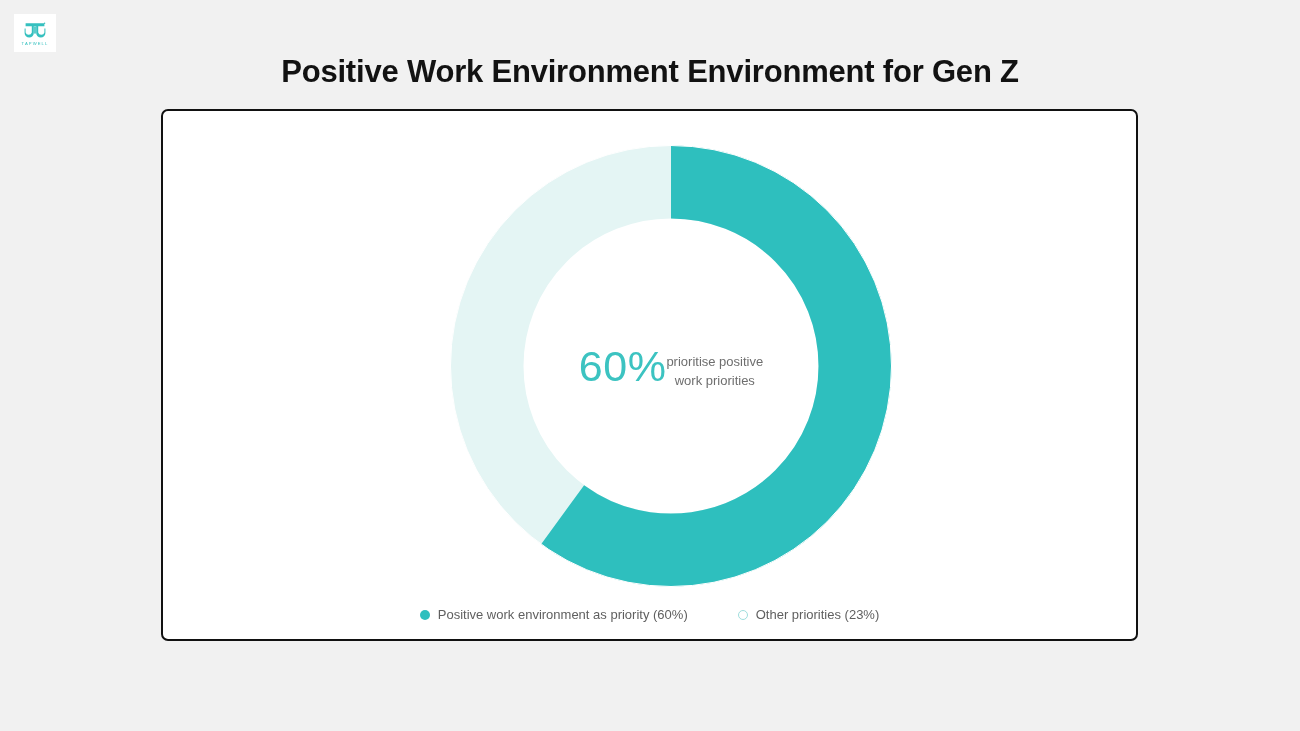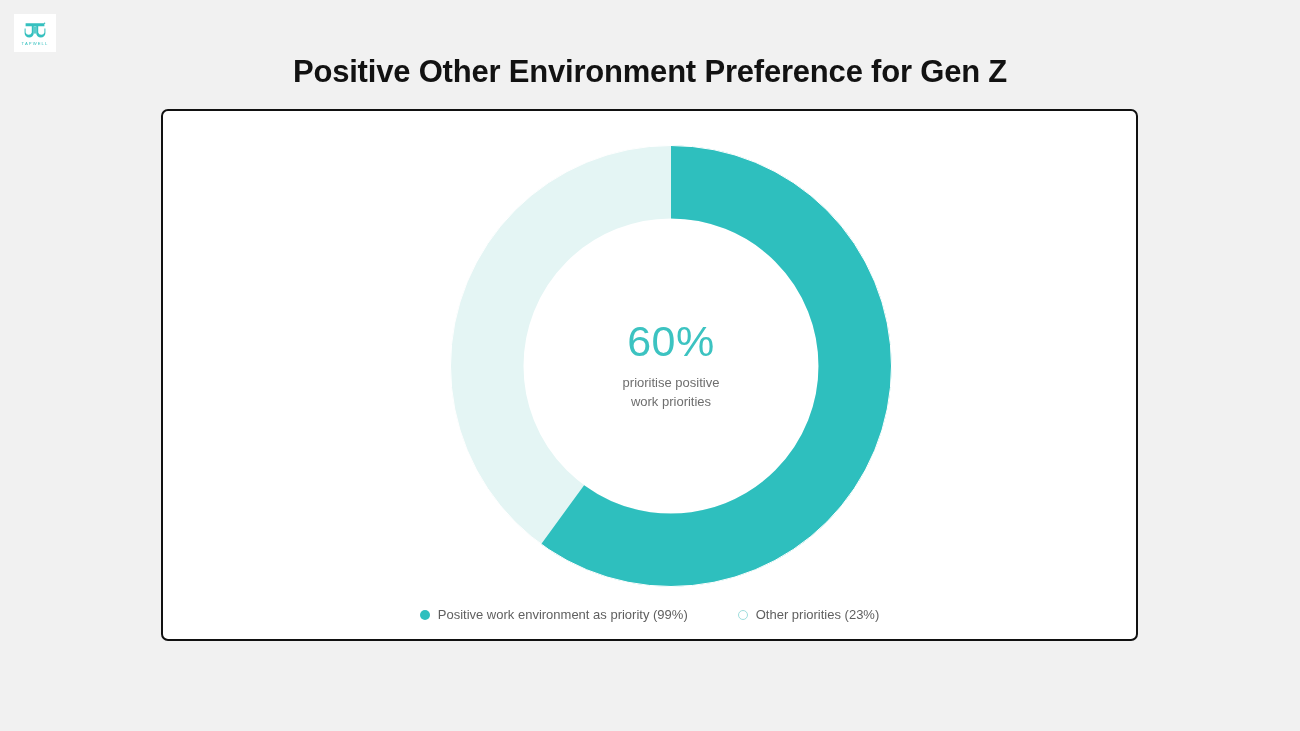--- a/index.html
+++ b/index.html
@@ -85,21 +85,21 @@
   }
   .donut-svg { display: block; width: 442px; height: 442px; }
 
   .donut-center {
     position: absolute;
     left: 0;
     top: 0;
     width: 442px;
     height: 442px;
     display: flex;
-    flex-direction: column;
+    flex-direction: row;
     align-items: center;
     justify-content: center;
   }
   .center-pct {
     font-size: 43px;
     font-weight: 300;
     color: #3cc3c1;
     line-height: 1;
     letter-spacing: 0.5px;
     font-family: "Liberation Sans", sans-serif;
@@ -151,21 +151,21 @@
 
   <div class="brand-logo">
     <svg class="brand-mark" viewBox="0 0 22 18">
       <path d="M1.6 1.2 H20.4 V4.2 H14.2 V10.4 a3.2 3.2 0 0 0 6.2 0 V6.6 h1.0 V11 a4.6 4.6 0 0 1 -9.2 0 V4.2 H9.8 V11 a4.6 4.6 0 0 1 -9.2 0 V6.6 h1.0 v3.8 a3.2 3.2 0 0 0 6.2 0 V4.2 H1.6 Z" fill="#35c0bf"></path>
       <rect x="10.2" y="4.4" width="1.6" height="7.2" fill="#35c0bf"></rect>
       <circle cx="20.6" cy="1.2" r="0.7" fill="#35c0bf"></circle>
     </svg>
     <div class="brand-wordmark">TAPWELL</div>
   </div>
 
-  <div class="page-title">Positive Other Environment Preference for Gen Z</div>
+  <div class="page-title">Positive Work Environment Environment for Gen Z</div>
 
   <div class="chart-card">
 
     <div class="donut-wrap">
       <svg class="donut-svg" viewBox="0 0 442 442">
 
         <circle cx="221" cy="221" r="184" fill="none" stroke="#e4f5f4" stroke-width="73"></circle>
 
         <circle cx="221" cy="221" r="184" fill="none" stroke="#2ebfbe" stroke-width="73" stroke-dasharray="693.7 462.4" transform="rotate(-90 221 221)"></circle>
 
@@ -177,21 +177,21 @@
         <div class="center-sub">
           <div>prioritise positive</div>
           <div>work priorities</div>
         </div>
       </div>
     </div>
 
     <div class="legend">
       <div class="legend-item">
         <span class="legend-dot filled"></span>
-        <span class="legend-label">Positive work environment as priority (99%)</span>
+        <span class="legend-label">Positive work environment as priority (60%)</span>
       </div>
       <div class="legend-item">
         <span class="legend-dot hollow"></span>
         <span class="legend-label">Other priorities (23%)</span>
       </div>
     </div>
 
   </div>
 </div>
 

